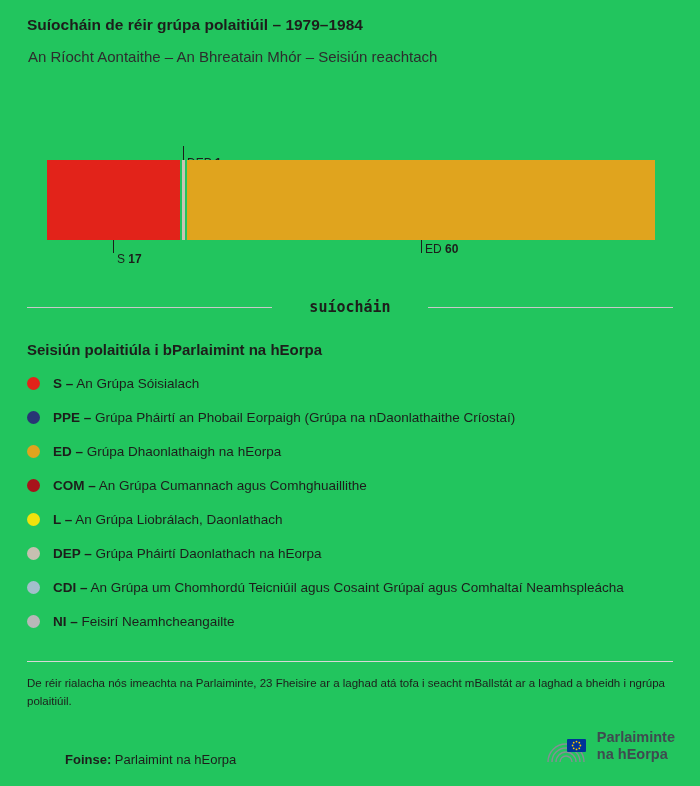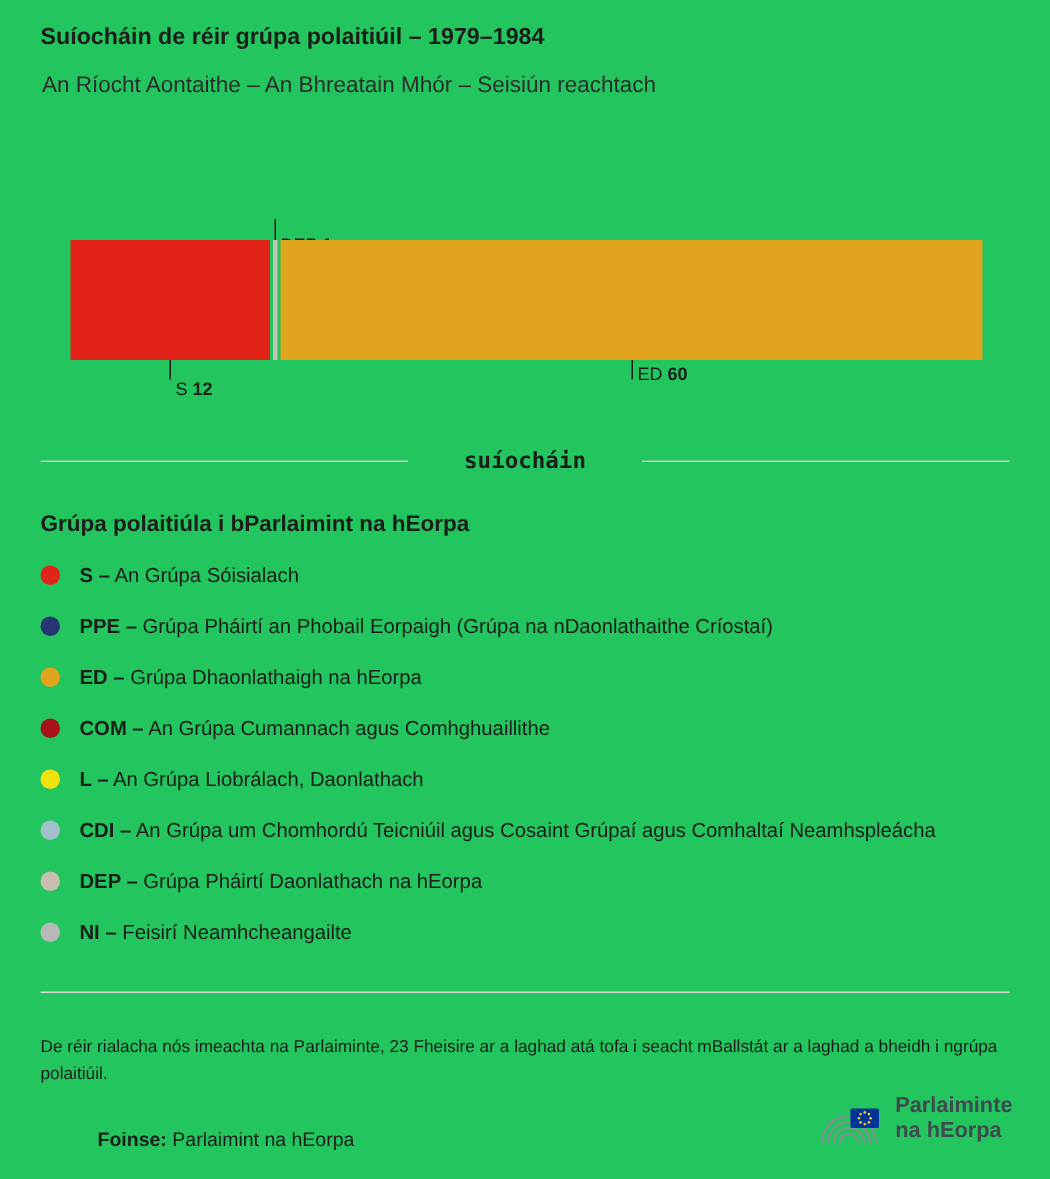--- a/index.html
+++ b/index.html
@@ -25,59 +25,59 @@
 
   #legend-heading { position:absolute; left:27px; top:341px; margin:0; font-size:15px; font-weight:700; color:#1d1d1b; }
   #legend-list { position:absolute; left:27px; top:366px; width:650px; }
   .legend-row { display:flex; align-items:center; height:34px; }
   .dot { width:13px; height:13px; border-radius:50%; margin-right:13px; flex:none; }
   .legend-text { font-size:13.5px; color:#1d1d1b; }
   .legend-text b { font-weight:700; }
 
   #footnote {
     position:absolute; left:27px; top:661px; width:646px;
-    border-top:1px solid #d8d8d8; padding-top:27px;
+    border-top:1px solid #d8d8d8; padding-top:12px;
     font-size:11.5px; line-height:1.6; color:#1d1d1b;
   }
 
   #source { position:absolute; left:27px; top:752px; font-size:13px; color:#1d1d1b; }
   #source b { font-weight:700;margin-left:38px; }
 
   #logo { position:absolute; right:25px; top:726px; display:flex; align-items:center; gap:8px; }
   .logo-text { font-size:14.5px; font-weight:700; color:#3f4a50; line-height:1.15; }
 </style>
 </head>
 <body>
 
 <div id="page">
 
   <h1 id="title">Suíocháin de réir grúpa polaitiúil – 1979–1984</h1>
   <h2 id="subtitle">An Ríocht Aontaithe – An Bhreatain Mhór – Seisiún reachtach</h2>
 
   <div id="chart">
       <div class="seg" style="left: 0px; top: 20px; width: 132.513px; height: 80px; background: rgb(226, 35, 26);"></div>
       <div class="tick" style="left: 66px; top: 100px; height: 13px;"></div>
-      <div class="bar-label" style="left: 70px; top: 112px;">S <b>12</b></div>
+      <div class="bar-label" style="left: 70px; top: 112px;">S <b>17</b></div>
       <div class="seg" style="left: 134.513px; top: 20px; width: 3.79487px; height: 80px; background: rgb(201, 195, 182);"></div>
       <div class="tick" style="left: 136px; top: 6px; height: 14px;"></div>
       <div class="bar-label" style="left: 140px; top: 16px;">DEP <b>1</b></div>
       <div class="seg" style="left: 140.308px; top: 20px; width: 467.692px; height: 80px; background: rgb(224, 164, 30);"></div>
       <div class="tick" style="left: 374px; top: 100px; height: 13px;"></div>
       <div class="bar-label" style="left: 378px; top: 102px;">ED <b>60</b></div>
     </div>
 
   <div id="total-row">
     <span class="hline"></span>
     <div class="total-text">
       <div>suíocháin</div>
     </div>
     <span class="hline"></span>
   </div>
 
-  <h3 id="legend-heading">Grúpa polaitiúla i bParlaimint na hEorpa</h3>
+  <h3 id="legend-heading">Seisiún polaitiúla i bParlaimint na hEorpa</h3>
   <div id="legend-list">
       <div class="legend-row">
         <span class="dot" style="background: rgb(226, 35, 26);"></span>
         <span class="legend-text"><b>S –</b> An Grúpa Sóisialach</span>
       </div>
       <div class="legend-row">
         <span class="dot" style="background: rgb(40, 53, 117);"></span>
         <span class="legend-text"><b>PPE –</b> Grúpa Pháirtí an Phobail Eorpaigh (Grúpa na nDaonlathaithe Críostaí)</span>
       </div>
       <div class="legend-row">
@@ -86,26 +86,26 @@
       </div>
       <div class="legend-row">
         <span class="dot" style="background: rgb(168, 19, 27);"></span>
         <span class="legend-text"><b>COM –</b> An Grúpa Cumannach agus Comhghuaillithe</span>
       </div>
       <div class="legend-row">
         <span class="dot" style="background: rgb(240, 226, 12);"></span>
         <span class="legend-text"><b>L –</b> An Grúpa Liobrálach, Daonlathach</span>
       </div>
       <div class="legend-row">
+        <span class="dot" style="background: rgb(199, 192, 177);"></span>
+        <span class="legend-text"><b>DEP –</b> Grúpa Pháirtí Daonlathach na hEorpa</span>
+      </div>
+      <div class="legend-row">
         <span class="dot" style="background: rgb(163, 191, 203);"></span>
         <span class="legend-text"><b>CDI –</b> An Grúpa um Chomhordú Teicniúil agus Cosaint Grúpaí agus Comhaltaí Neamhspleácha</span>
-      </div>
-      <div class="legend-row">
-        <span class="dot" style="background: rgb(199, 192, 177);"></span>
-        <span class="legend-text"><b>DEP –</b> Grúpa Pháirtí Daonlathach na hEorpa</span>
       </div>
       <div class="legend-row">
         <span class="dot" style="background: rgb(184, 184, 184);"></span>
         <span class="legend-text"><b>NI –</b> Feisirí Neamhcheangailte</span>
       </div>
     </div>
 
   <div id="footnote">De réir rialacha nós imeachta na Parlaiminte, 23 Fheisire ar a laghad atá tofa i seacht mBallstát ar a laghad a bheidh i ngrúpa polaitiúil.</div>
 
   <div id="source">

